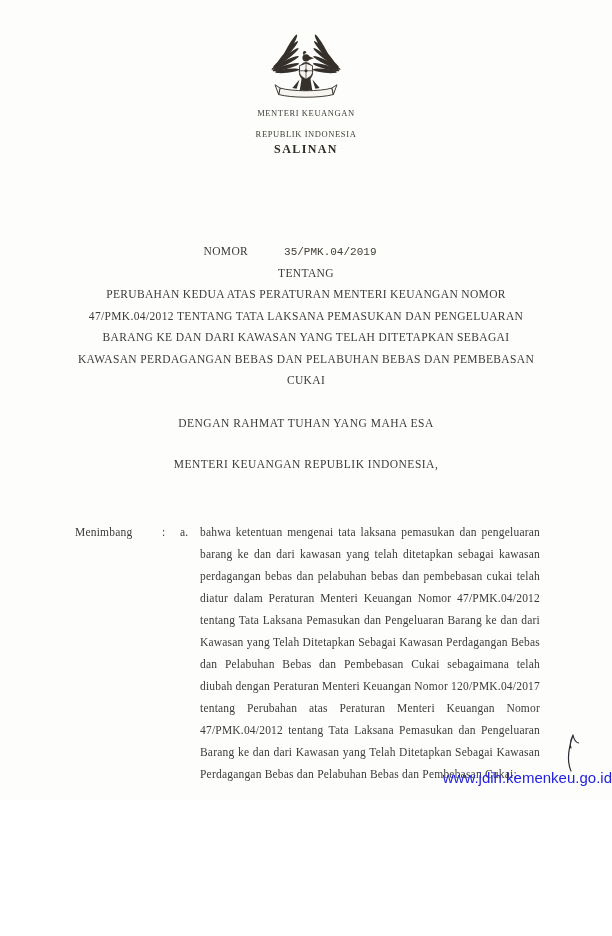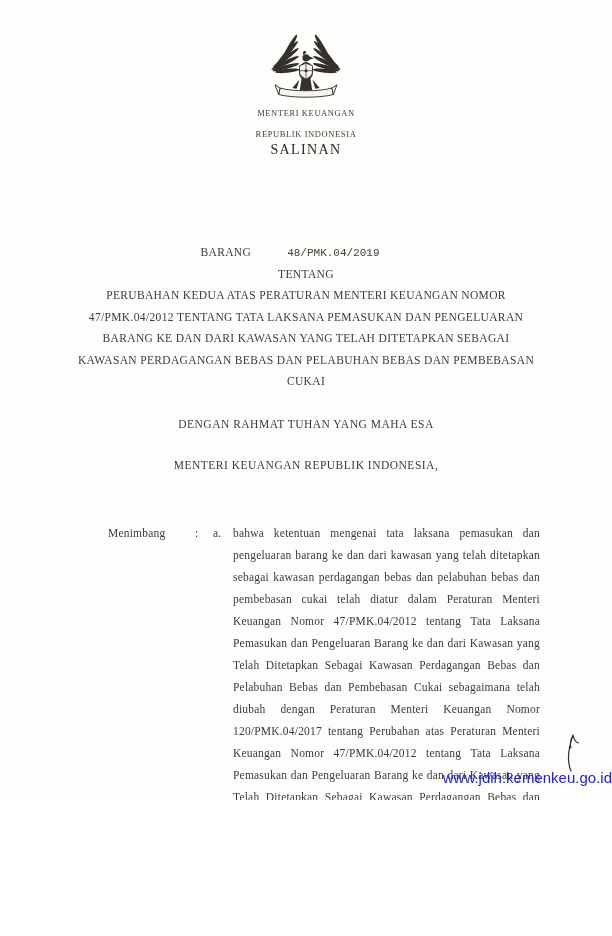--- a/index.html
+++ b/index.html
@@ -18,22 +18,22 @@
   .emblem { display: block; margin: 0 auto; width: 72px; height: 70px; }
   .ministry-line {
     font-size: 8.5px;
     line-height: 11px;
     letter-spacing: 0.6px;
     color: #44403a;
     margin-top: 10px;
   }
   .ministry-line.first { margin-top: 8px; }
   .salinan {
-    font-size: 14px;
-    font-weight: normal;
+    font-size: 12px;
+    font-weight: bold;
     letter-spacing: 1.4px;
     margin-top: 2px;
     color: #2f2b27;
   }
   .title-block {
     margin-top: 84px;
     text-align: center;
     font-size: 11.5px;
     letter-spacing: 0.35px;
   }
@@ -58,21 +58,21 @@
   }
   .invocation { margin-top: 21px; line-height: 21px; letter-spacing: 0.5px; }
   .authority { margin-top: 20px; line-height: 21px; letter-spacing: 0.5px; }
   .consideration {
     display: flex;
     margin: 46px 72px 0 75px;
     font-size: 11.5px;
     line-height: 22px;
     letter-spacing: 0.2px;
   }
-  .c-label { width: 87px; flex: none; margin-left: 33px; }
+  .c-label { width: 87px; flex: none; }
   .c-colon { width: 18px; flex: none; }
   .c-item  { width: 20px; flex: none; }
   .c-text  { flex: 1; text-align: justify; }
   .signature-mark {
     position: absolute;
     right: 30px;
     bottom: 26px;
     width: 26px;
     height: 44px;
   }
@@ -132,22 +132,22 @@
       <path d="M14 80 L7 75.5 L12 89 Z" fill="#f7f5f1" stroke="#35302a" stroke-width="1.3"></path>
       <path d="M86 80 L93 75.5 L88 89 Z" fill="#f7f5f1" stroke="#35302a" stroke-width="1.3"></path>
     </svg>
     <div class="ministry-line first">MENTERI KEUANGAN</div>
     <div class="ministry-line">REPUBLIK INDONESIA</div>
     <div class="salinan">SALINAN</div>
   </div>
 
   <div class="title-block">
     <div class="nomor-row">
-      <span>BARANG</span>
-      <span class="nomor-value">48/PMK.04/2019</span>
+      <span>NOMOR</span>
+      <span class="nomor-value">35/PMK.04/2019</span>
     </div>
     <div class="title-line">TENTANG</div>
     <div class="subject">PERUBAHAN KEDUA ATAS PERATURAN MENTERI KEUANGAN NOMOR 47/PMK.04/2012 TENTANG TATA LAKSANA PEMASUKAN DAN PENGELUARAN BARANG KE DAN DARI KAWASAN YANG TELAH DITETAPKAN SEBAGAI KAWASAN PERDAGANGAN BEBAS DAN PELABUHAN BEBAS DAN PEMBEBASAN CUKAI</div>
     <div class="invocation">DENGAN RAHMAT TUHAN YANG MAHA ESA</div>
     <div class="authority">MENTERI KEUANGAN REPUBLIK INDONESIA,</div>
   </div>
 
   <div class="consideration">
     <div class="c-label">Menimbang</div>
     <div class="c-colon">:</div>

